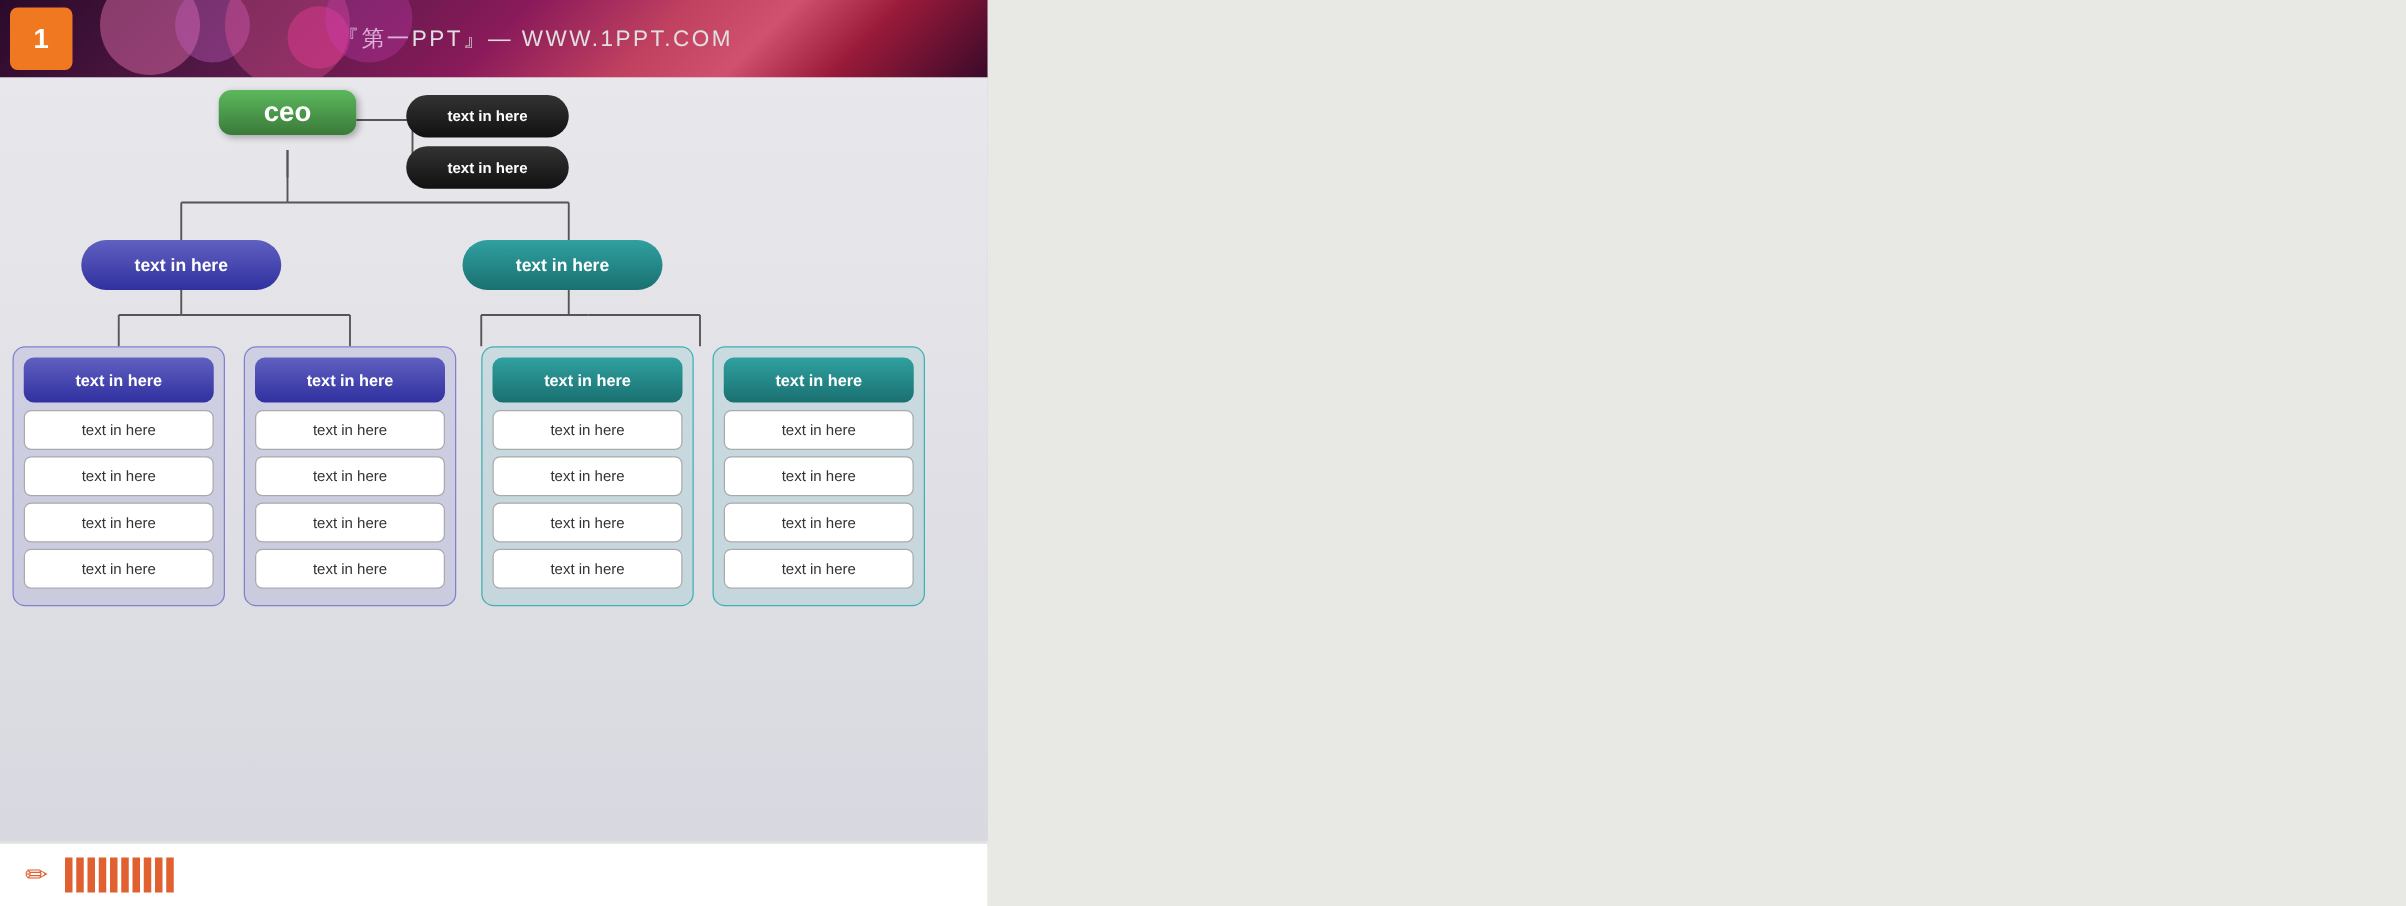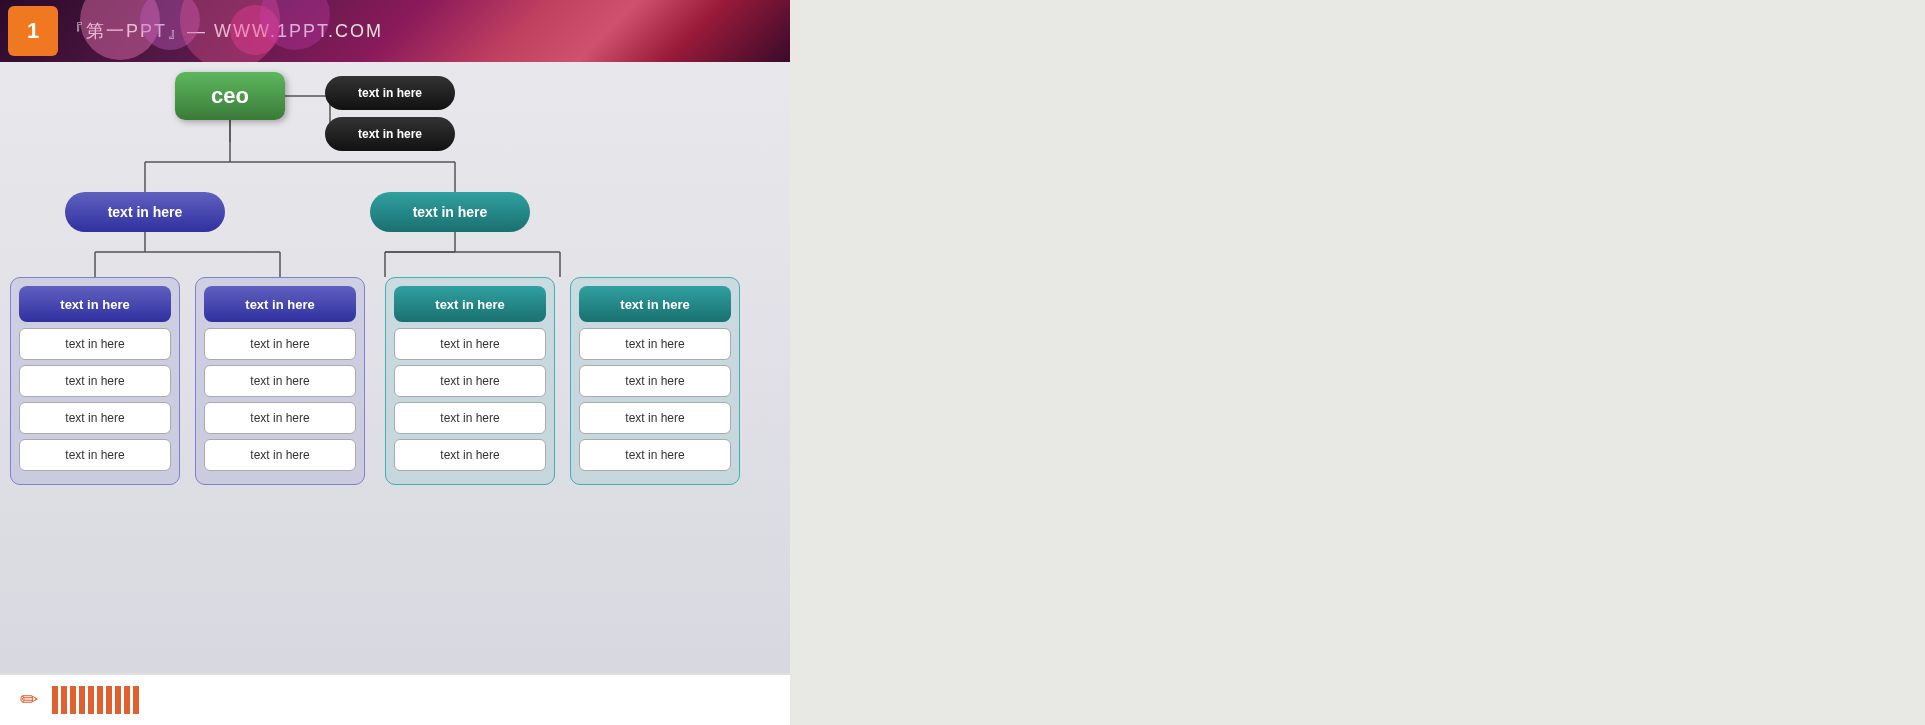--- a/index.html
+++ b/index.html
@@ -42,21 +42,21 @@
       align-items: center;
       justify-content: center;
       color: white;
       font-size: 22px;
       font-weight: bold;
       flex-shrink: 0;
     }
 
     .slide-header .header-title {
       flex: 1;
-      text-align: left;
+      text-align: center;
       color: #e0e0e0;
       font-size: 18px;
       letter-spacing: 2px;
       font-family: 'SimHei', Arial, sans-serif;
     }
 
     
     .bokeh {
       position: absolute;
       border-radius: 50%;
@@ -116,21 +116,21 @@
       flex: 1;
       background: #e8e8e4;
     }
 
     
     .ceo-node {
       position: absolute;
       top: 10px;
       left: 175px;
       width: 110px;
-      height: 48px;
+      height: 36px;
       background: linear-gradient(180deg, #5cb85c 0%, #3a7a3a 100%);
       border-radius: 10px;
       display: flex;
       align-items: center;
       justify-content: center;
       color: white;
       font-size: 22px;
       font-weight: bold;
       box-shadow: 2px 2px 6px rgba(0,0,0,0.3);
     }

